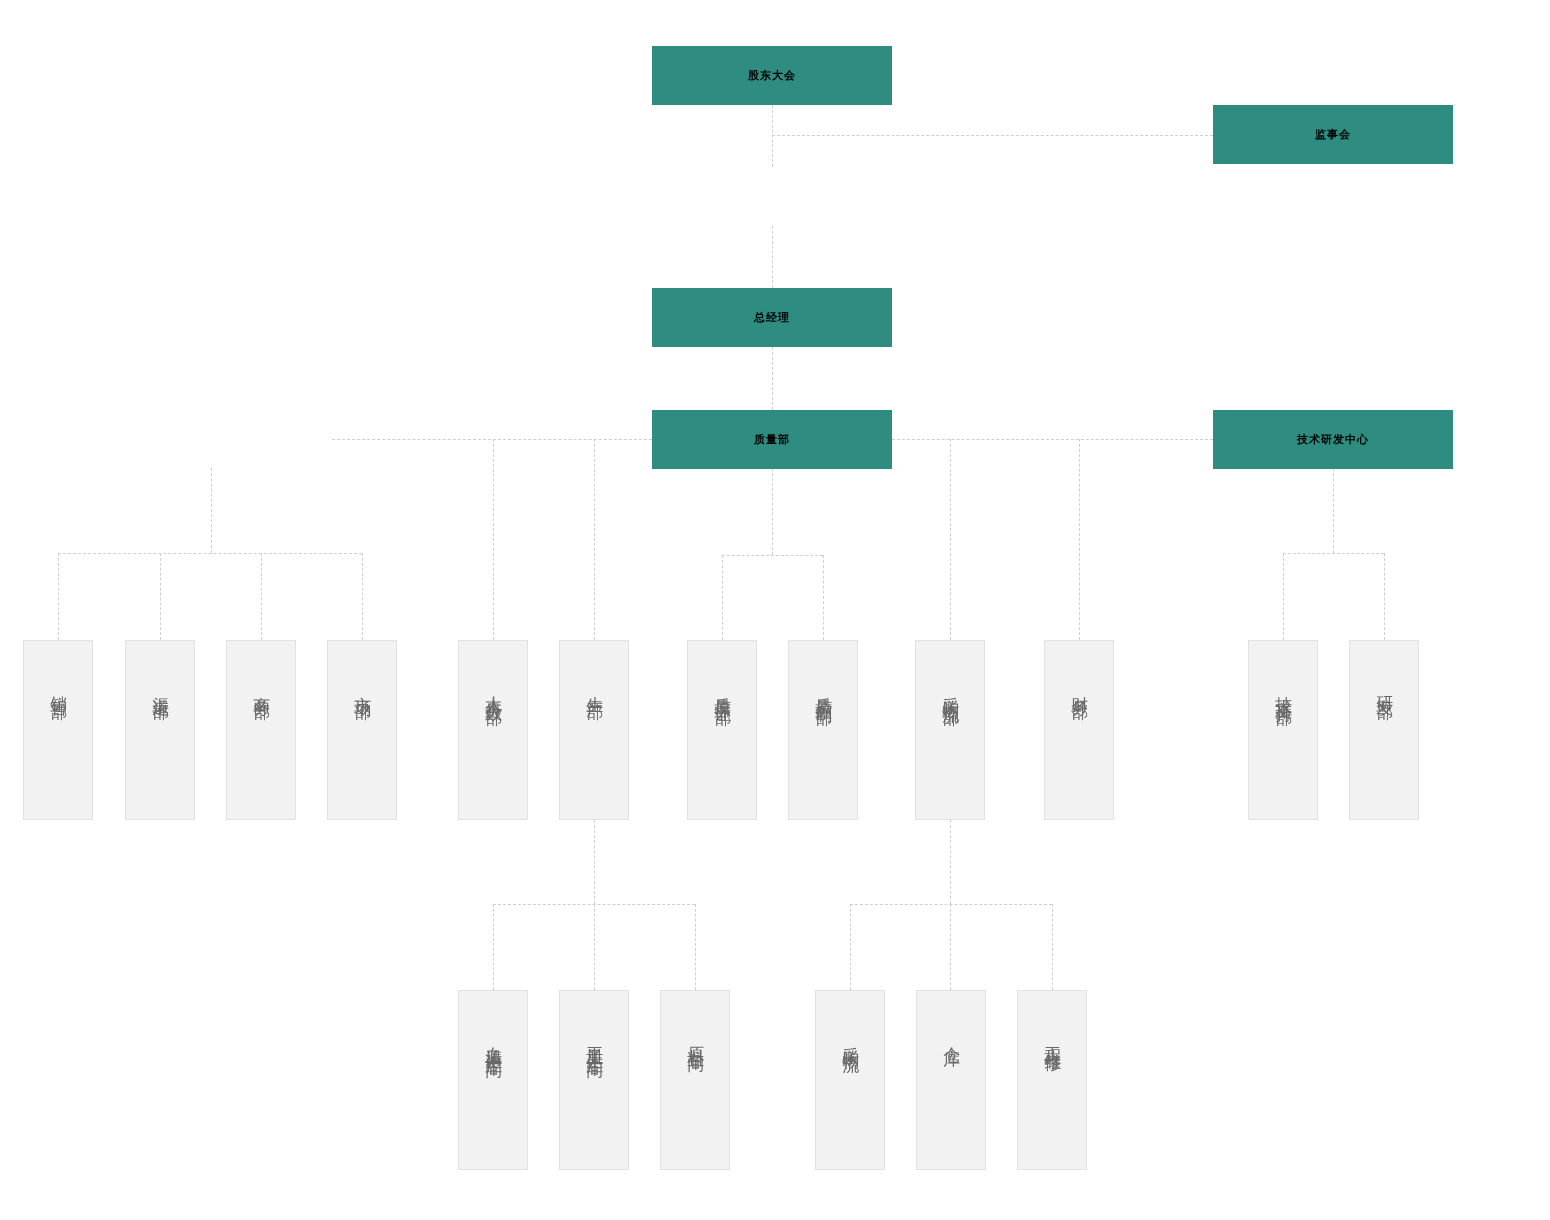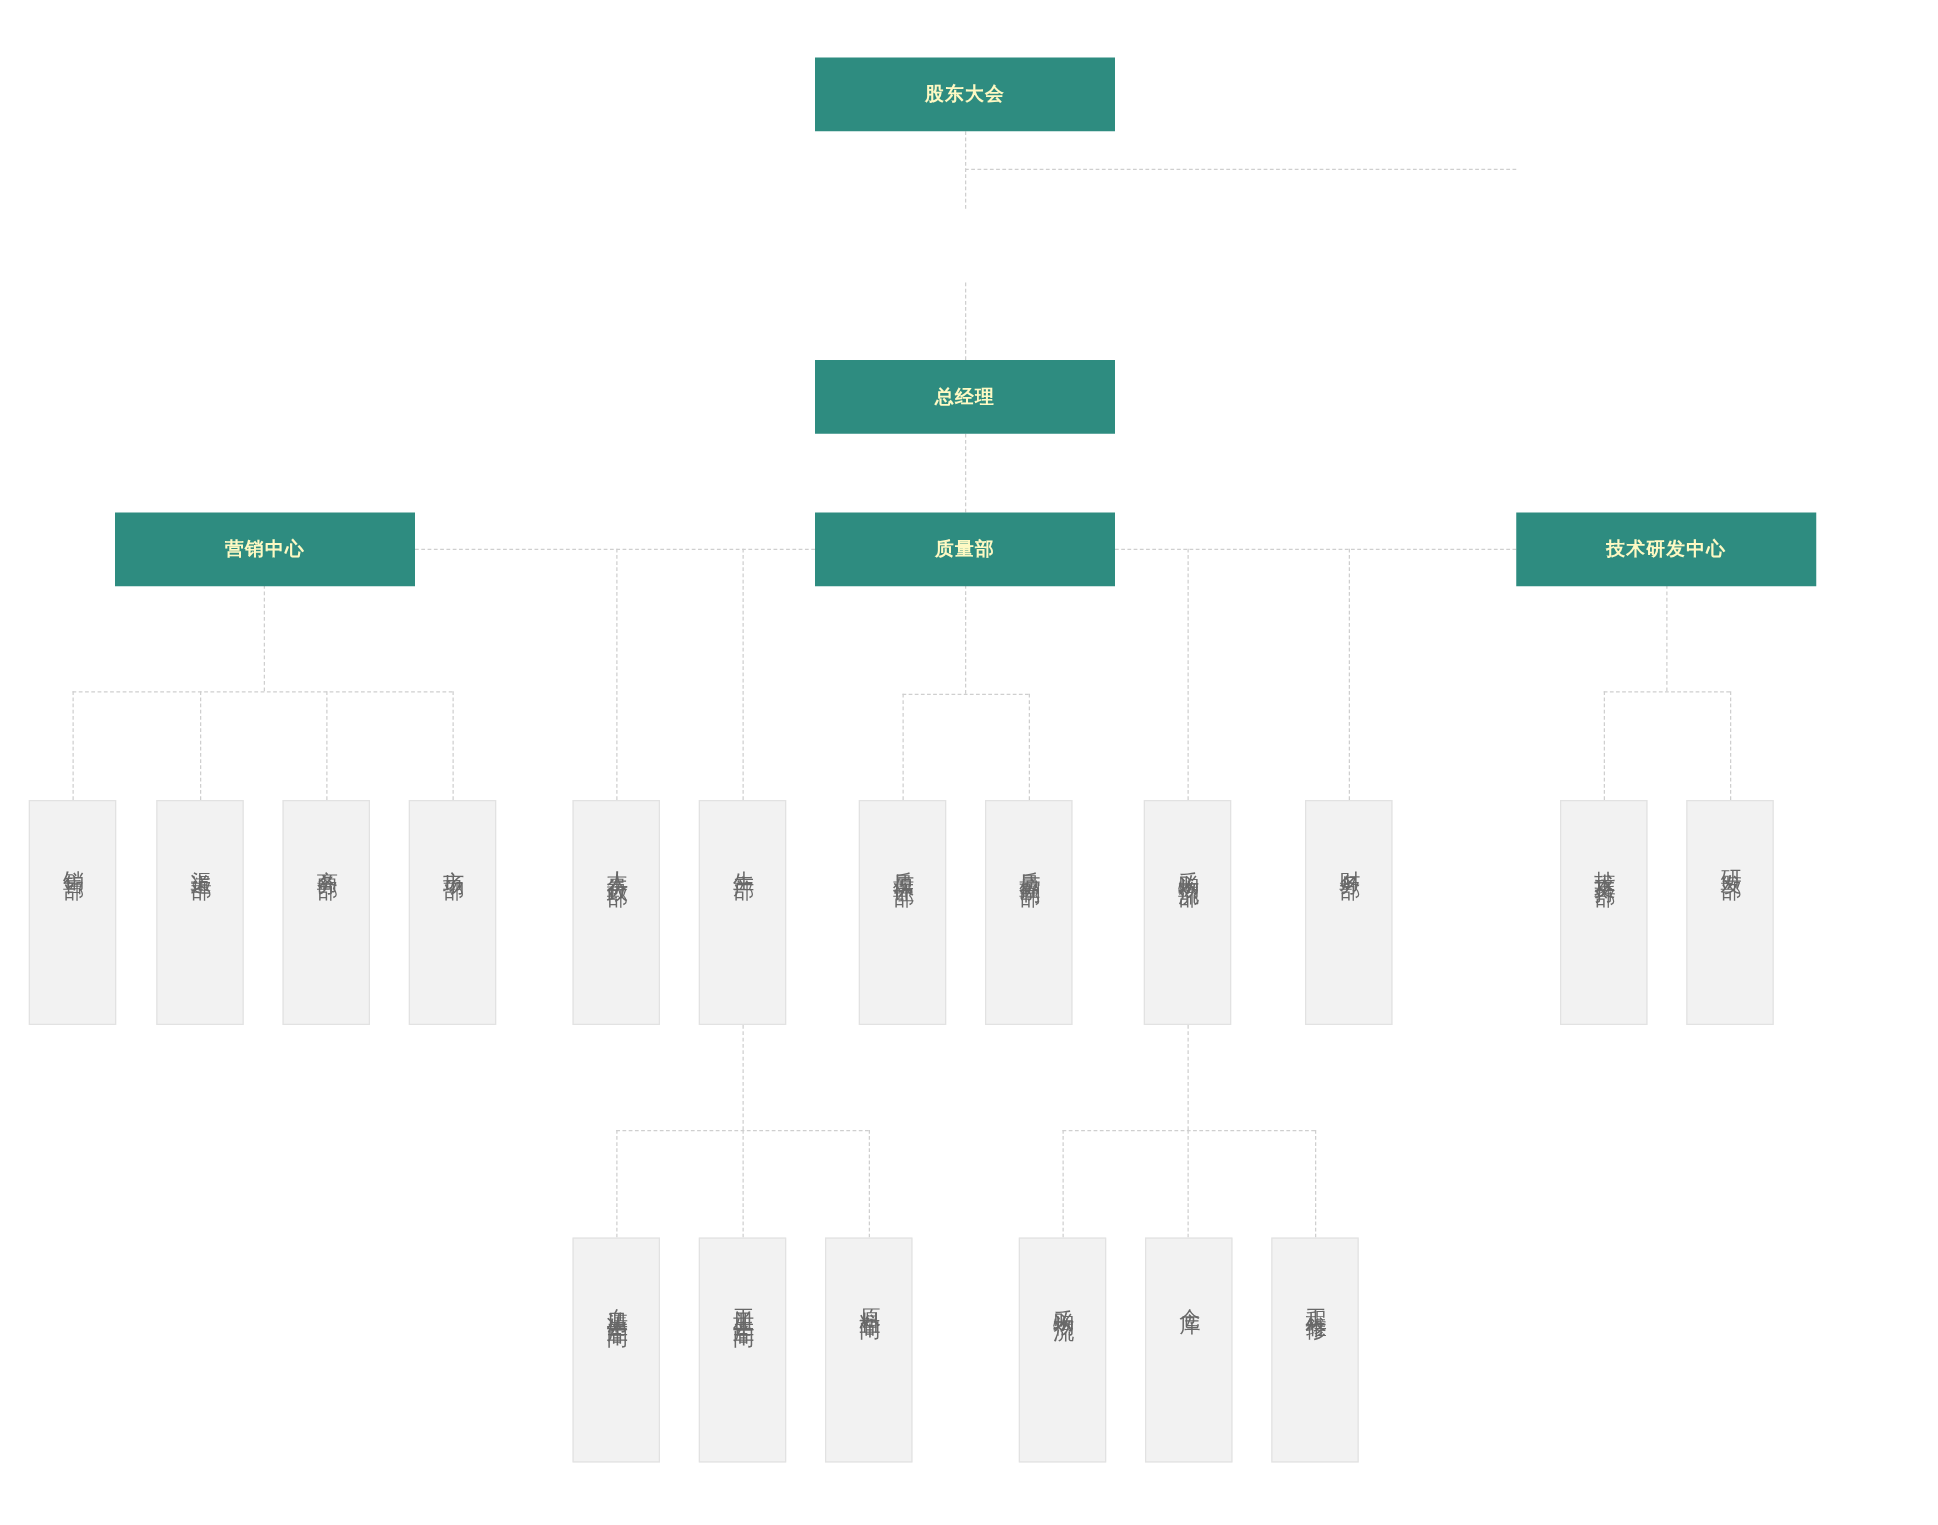--- a/index.html
+++ b/index.html
@@ -11,22 +11,22 @@
     font-family: "Liberation Sans", "DejaVu Sans", sans-serif;
     overflow: hidden;
   }
   
   .vl { position: absolute; width: 0; border-left: 1px dashed #cfcfcf; }
   .hl { position: absolute; height: 0; border-top: 1px dashed #cfcfcf; }
   
   .node { position: absolute; box-sizing: border-box; display: flex; align-items: center; justify-content: center; }
   .primary {
     width: 240px; height: 59px;
-    background: #2e8c80; color: #fef9c3;
-    font-size: 15px; font-weight: bold; letter-spacing: 1px;
+    background: #2e8c80; color: #000000;
+    font-size: 11px; font-weight: bold; letter-spacing: 1px;
   }
   
   .dept {
     width: 70px; height: 180px;
     background: #f2f2f2; border: 1px solid #e2e2e2;
     color: #686868; font-size: 17px;
     align-items: flex-start; justify-content: center;
     padding-top: 42px;
   }
   .dept .vtxt {
@@ -81,25 +81,25 @@
 
   <div class="vl" style="left:950px;top:820px;height:84px"></div>
   <div class="hl" style="left:850px;top:904px;width:202px"></div>
   <div class="vl" style="left:850px;top:904px;height:86px"></div>
   <div class="vl" style="left:950px;top:904px;height:86px"></div>
   <div class="vl" style="left:1052px;top:904px;height:86px"></div>
 
   <div class="node primary" style="left:652px;top:46px">
     <span>股东大会</span>
   </div>
+  <div class="node primary" style="left:1213px;top:105px">
+    <span>监事会</span>
+  </div>
   <div class="node primary" style="left:652px;top:288px">
     <span>总经理</span>
-  </div>
-  <div class="node primary" style="left:92px;top:410px">
-    <span>营销中心</span>
   </div>
   <div class="node primary" style="left:1213px;top:410px">
     <span>技术研发中心</span>
   </div>
   <div class="node primary" style="left:652px;top:410px">
     <span>质量部</span>
   </div>
 
   <div class="node dept row-dept" style="left:23px">
     <span class="vtxt">销售部</span>

